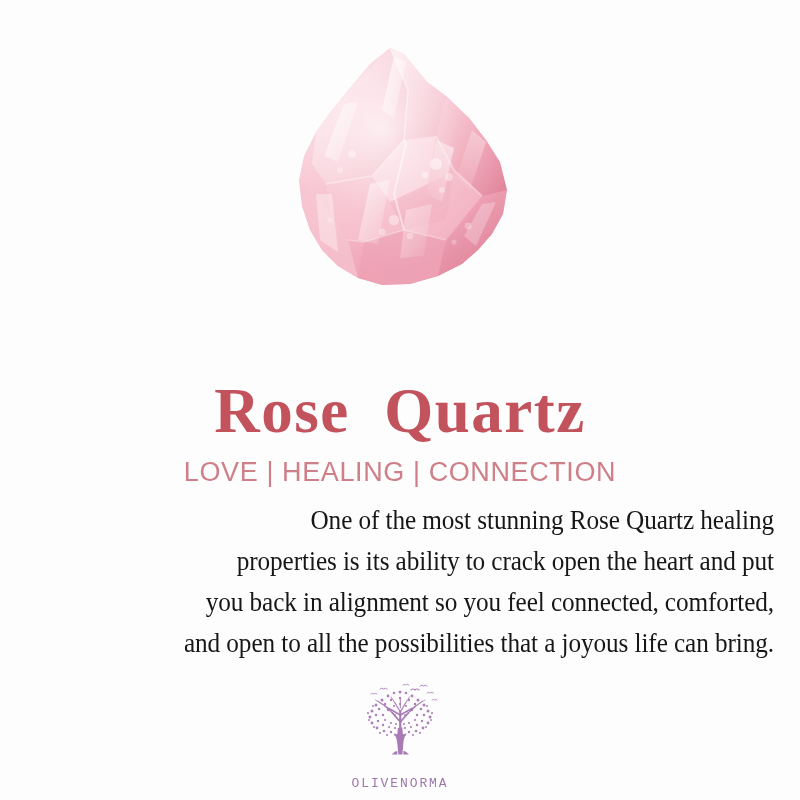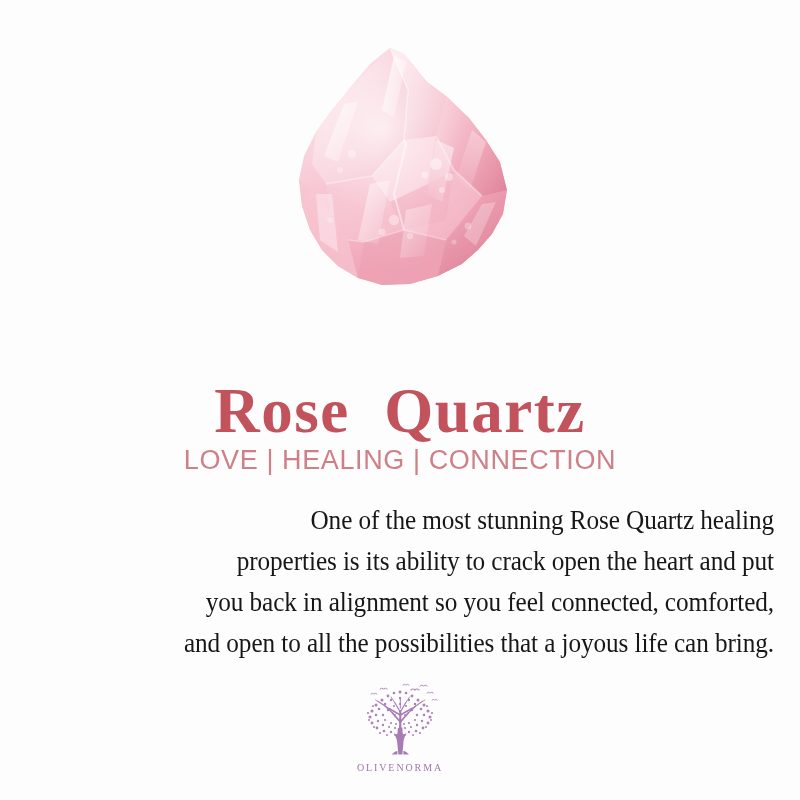--- a/index.html
+++ b/index.html
@@ -54,21 +54,21 @@
     font-size: 63px;
     line-height: 1.05;
     color: #c2525c;
     letter-spacing: 1.5px;
     white-space: pre;
   }
 
   
   .subtitle {
     position: absolute;
-    top: 446px;
+    top: 458px;
     left: 0;
     width: 800px;
     text-align: center;
     font-family: "Liberation Sans", "DejaVu Sans", sans-serif;
     font-weight: 300;
     font-size: 27px;
     line-height: 1.1;
     color: #ce7f87;
     letter-spacing: 0.6px;
     white-space: pre;
@@ -100,23 +100,23 @@
     left: 0;
     width: 800px;
     display: flex;
     flex-direction: column;
     align-items: center;
   }
   .logo-mark {
     display: block;
   }
   .logo-word {
-    margin-top: 6px;
-    font-family: Liberation Serif, serif;
-    font-size: 10px;
+    margin-top: 20px;
+    font-family: Liberation Mono, monospace;
+    font-size: 13px;
     font-weight: 400;
     letter-spacing: 1.9px;
     color: #9f76ab;
     white-space: pre;
   }
 </style>
 </head>
 <body>
 
 <div class="poster">

